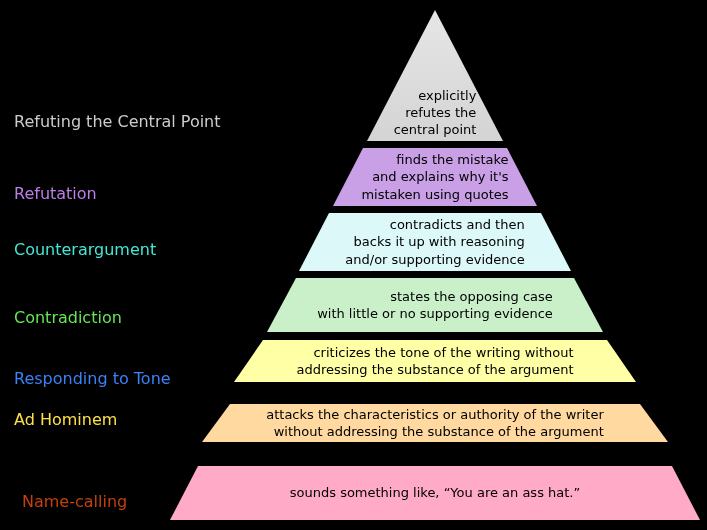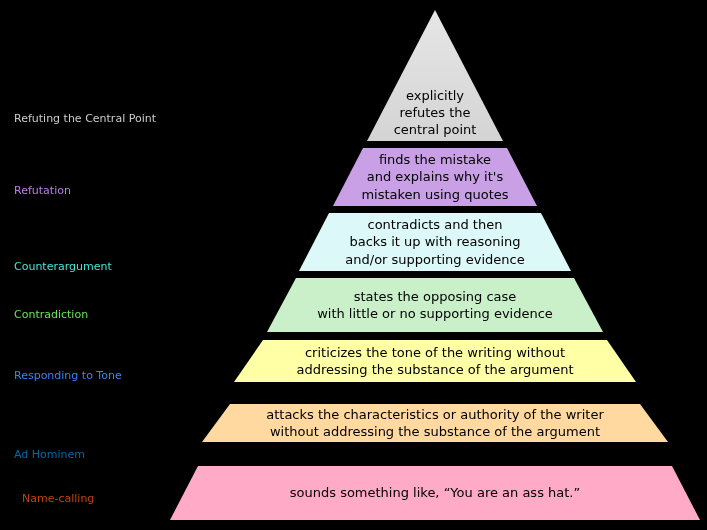--- a/index.html
+++ b/index.html
@@ -32,21 +32,21 @@
     width: 530px;
     display: flex;
     align-items: center;
     justify-content: center;
     box-sizing: border-box;
   }
   .desc {
     font-size: 13px;
     line-height: 1.32;
     color: #000000;
-    text-align: center;
+    text-align: right;
     white-space: pre-line;
   }
   
   .layer-0 {
     top: 0; height: 131px;
     background: linear-gradient(#e6e6e6, #d4d4d4);
     clip-path: polygon(50% 0, calc(50% + 68px) 100%, calc(50% - 68px) 100%);
     align-items: flex-end;
     padding-bottom: 3px;
   }
@@ -77,29 +77,29 @@
   }
   .layer-6 {
     top: 456px; height: 54px;
     background: #ffaac6;
     clip-path: polygon(calc(50% - 237px) 0, calc(50% + 237px) 0, calc(50% + 265px) 100%, calc(50% - 265px) 100%);
   }
   
   .label {
     position: absolute;
     left: 14px;
-    font-size: 11px;
+    font-size: 16px;
     white-space: nowrap;
   }
   .label-0 { top: 112px; color: #cccccc; }
   .label-1 { top: 184px; color: #bb7fe6; }
-  .label-2 { top: 240px; color: #44e6d4; margin-top: 20px; }
+  .label-2 { top: 240px; color: #44e6d4; }
   .label-3 { top: 308px; color: #66e655; }
   .label-4 { top: 369px; color: #3b82f6; }
-  .label-5 { top: 448px; color: #0369a1; }
+  .label-5 { top: 410px; color: #fde047; }
   .label-6 { top: 492px; color: #c2410c; margin-left: 8px; }
 </style>
 </head>
 <body>
 
 <div class="stage">
 
   <div class="label label-0">Refuting the Central Point</div>
   <div class="label label-1">Refutation</div>
   <div class="label label-2">Counterargument</div>

